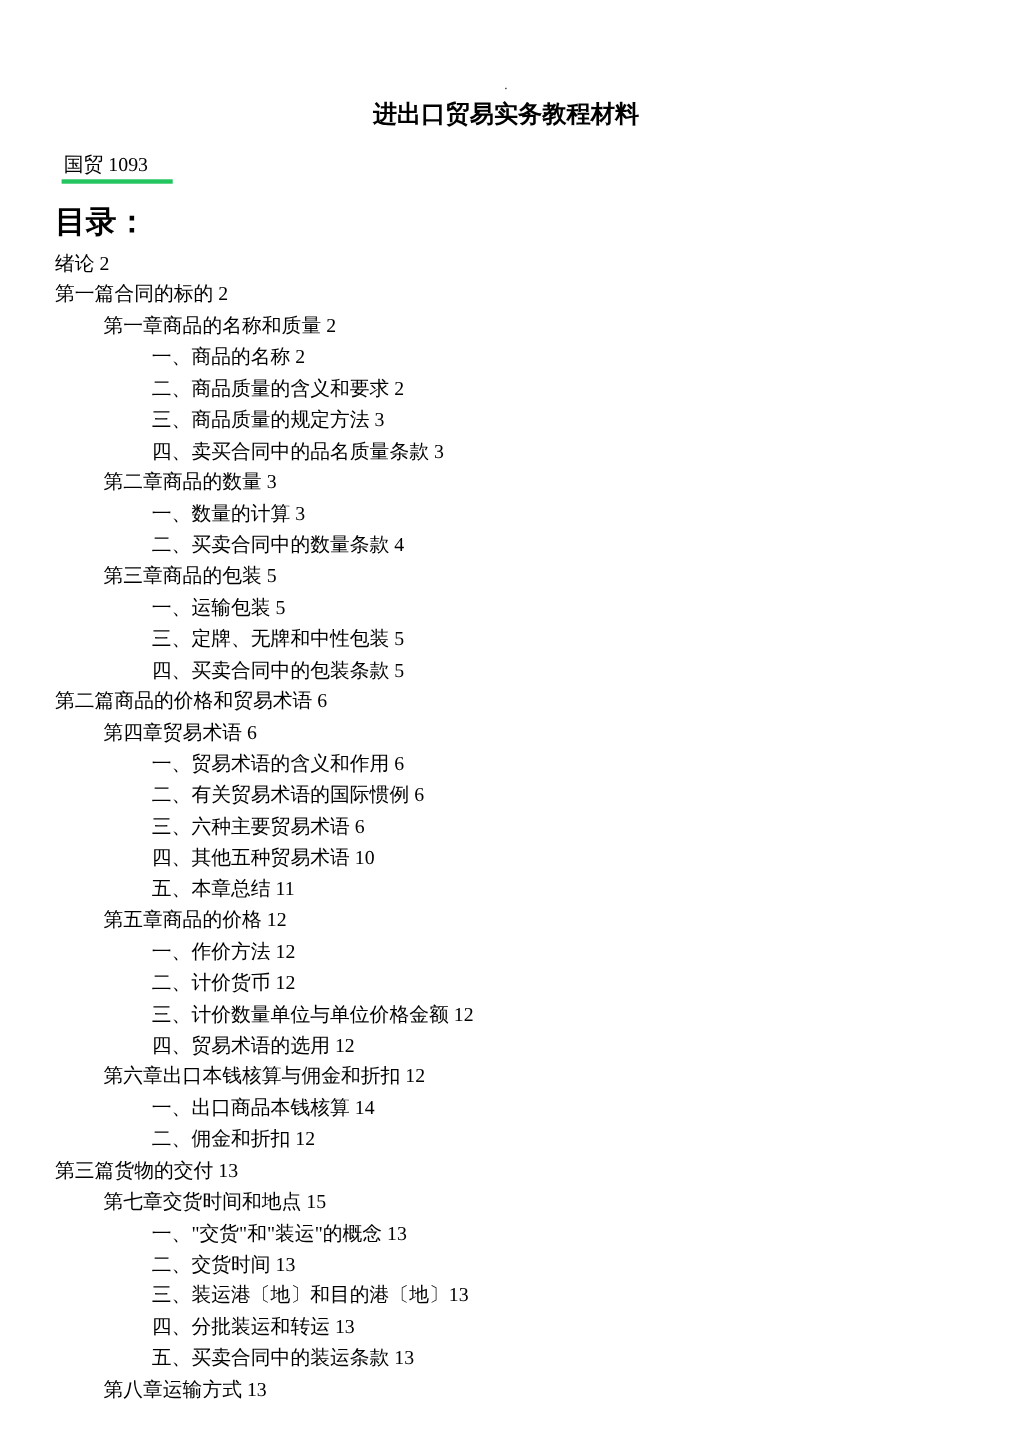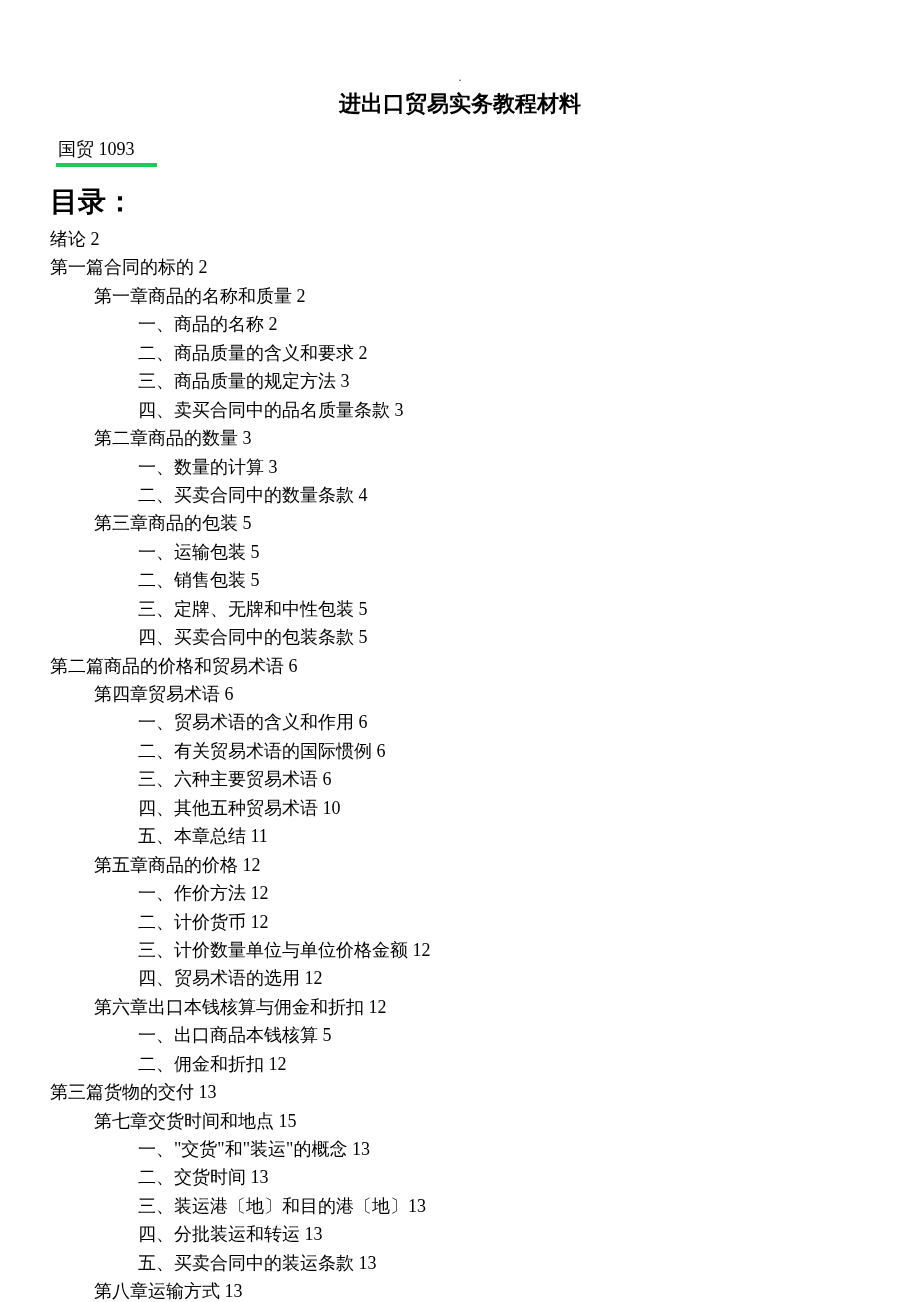--- a/index.html
+++ b/index.html
@@ -62,37 +62,36 @@
       <div class="lvl1">第一章商品的名称和质量 2</div>
       <div class="lvl2">一、商品的名称 2</div>
       <div class="lvl2">二、商品质量的含义和要求 2</div>
       <div class="lvl2">三、商品质量的规定方法 3</div>
       <div class="lvl2">四、卖买合同中的品名质量条款 3</div>
       <div class="lvl1">第二章商品的数量 3</div>
       <div class="lvl2">一、数量的计算 3</div>
       <div class="lvl2">二、买卖合同中的数量条款 4</div>
       <div class="lvl1">第三章商品的包装 5</div>
       <div class="lvl2">一、运输包装 5</div>
-      <div class="lvl2">二、销售包装 5</div>
       <div class="lvl2">三、定牌、无牌和中性包装 5</div>
       <div class="lvl2">四、买卖合同中的包装条款 5</div>
       <div class="lvl0">第二篇商品的价格和贸易术语 6</div>
       <div class="lvl1">第四章贸易术语 6</div>
       <div class="lvl2">一、贸易术语的含义和作用 6</div>
       <div class="lvl2">二、有关贸易术语的国际惯例 6</div>
       <div class="lvl2">三、六种主要贸易术语 6</div>
       <div class="lvl2">四、其他五种贸易术语 10</div>
       <div class="lvl2">五、本章总结 11</div>
       <div class="lvl1">第五章商品的价格 12</div>
       <div class="lvl2">一、作价方法 12</div>
       <div class="lvl2">二、计价货币 12</div>
       <div class="lvl2">三、计价数量单位与单位价格金额 12</div>
       <div class="lvl2">四、贸易术语的选用 12</div>
       <div class="lvl1">第六章出口本钱核算与佣金和折扣 12</div>
-      <div class="lvl2">一、出口商品本钱核算 5</div>
+      <div class="lvl2">一、出口商品本钱核算 14</div>
       <div class="lvl2">二、佣金和折扣 12</div>
       <div class="lvl0">第三篇货物的交付 13</div>
       <div class="lvl1">第七章交货时间和地点 15</div>
       <div class="lvl2">一、"交货"和"装运"的概念 13</div>
       <div class="lvl2">二、交货时间 13</div>
       <div class="lvl2">三、装运港〔地〕和目的港〔地〕13</div>
       <div class="lvl2">四、分批装运和转运 13</div>
       <div class="lvl2">五、买卖合同中的装运条款 13</div>
       <div class="lvl1">第八章运输方式 13</div>
     </div>

